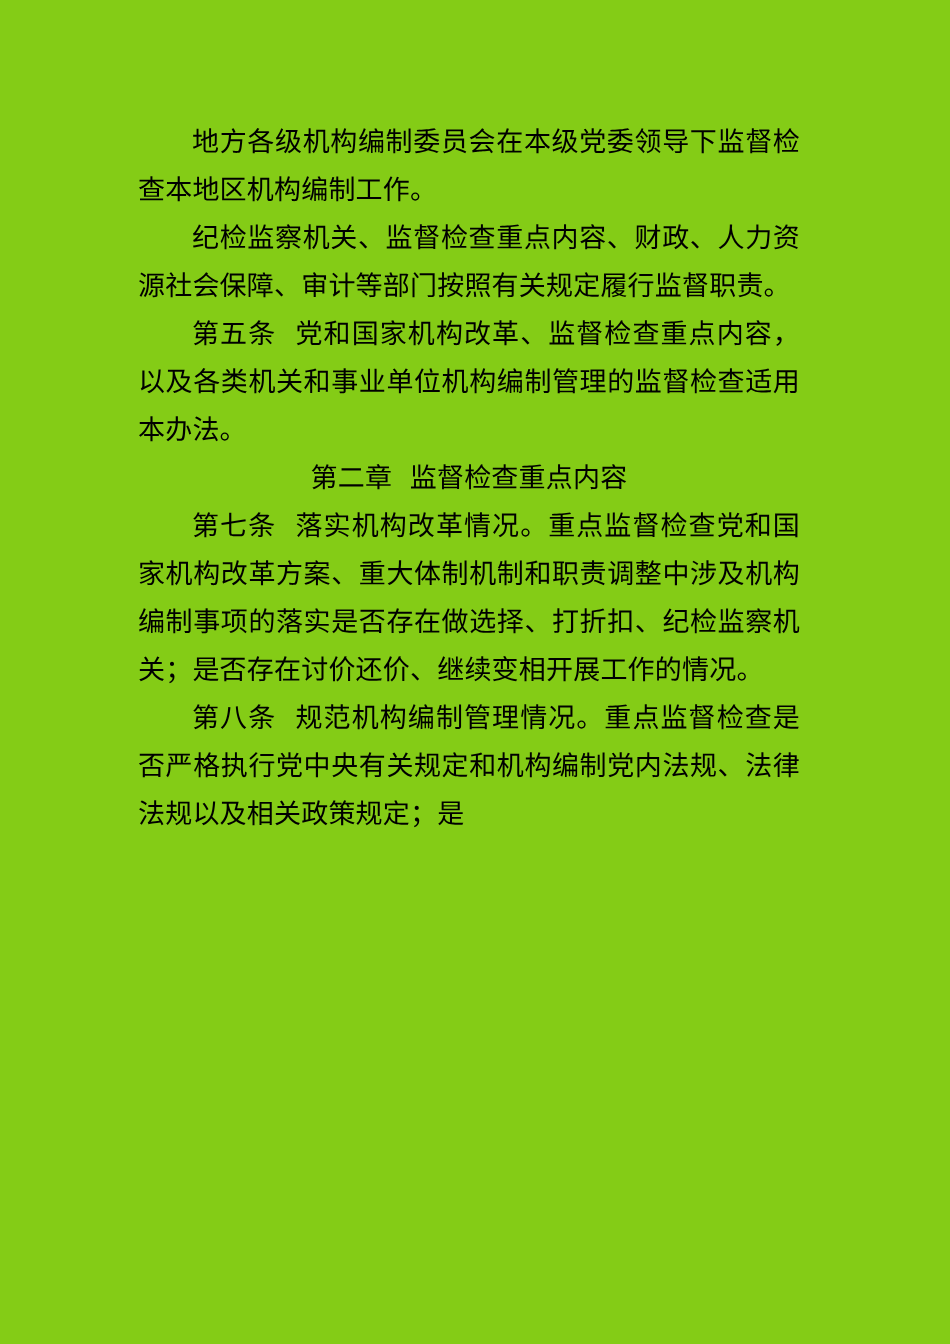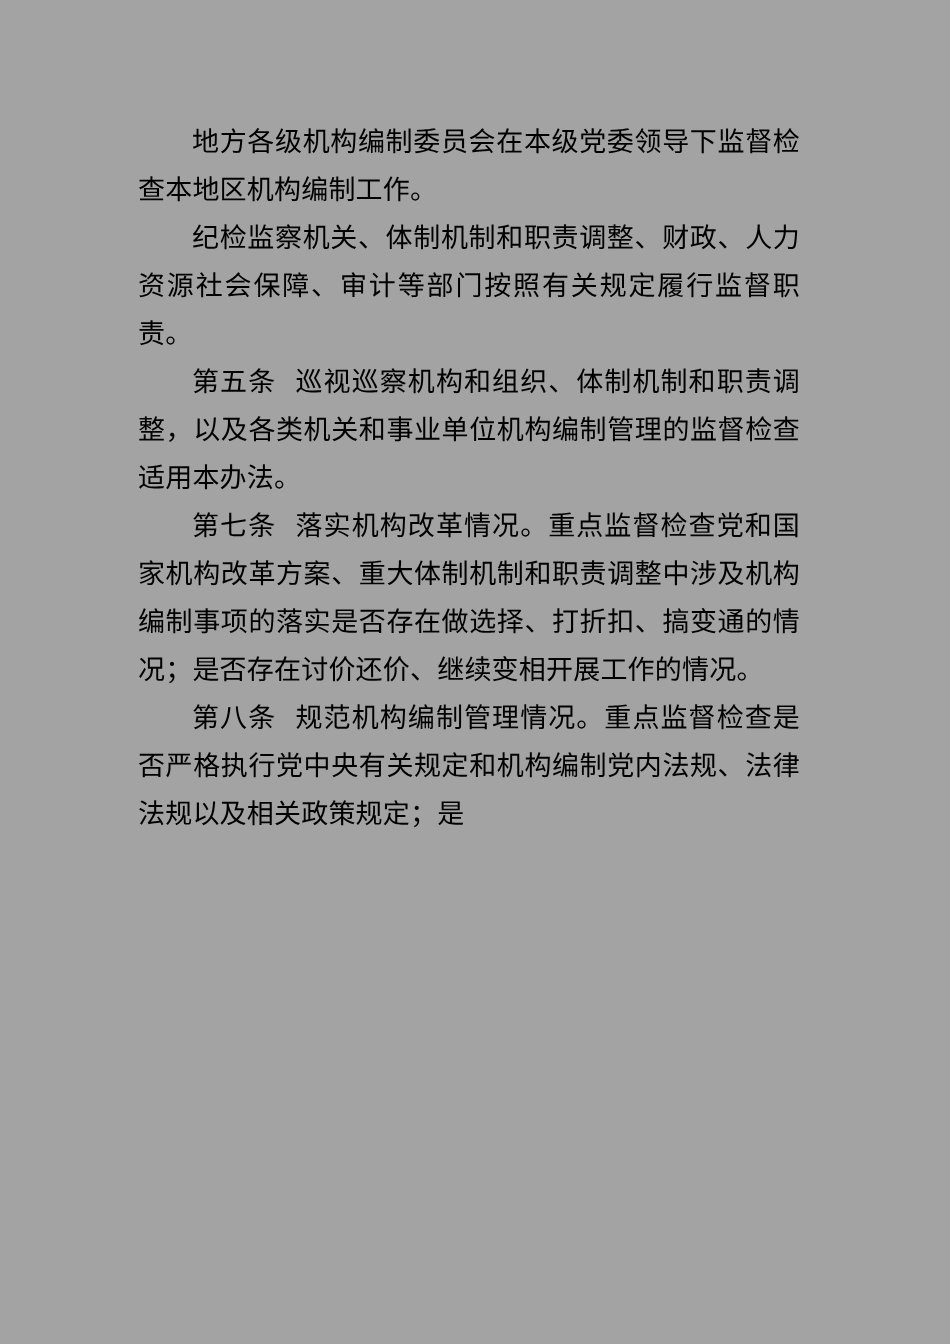--- a/index.html
+++ b/index.html
@@ -13,21 +13,21 @@
     height: 1344px;
     font-family: "DejaVu Sans", "Liberation Sans", sans-serif;
     color: #000000;
     -webkit-font-smoothing: none;
   }
 
   #page {
     position: relative;
     width: 950px;
     height: 1344px;
-    background: #a3a3a3;
+    background: #84cc16;
     box-sizing: border-box;
     padding: 118px 150px 0 138px;
     overflow: hidden;
   }
 
   .doc-body {
     width: 662px;
   }
 
   
@@ -60,25 +60,26 @@
 </style>
 </head>
 <body>
 
 <div id="page">
   <div class="doc-body">
 
     <p class="para">地方各级机构编制委员会在本级党委领导下监督检查本地区机构编制工作。</p>
 
 
-    <p class="para">纪检监察机关、体制机制和职责调整、财政、人力资源社会保障、审计等部门按照有关规定履行监督职责。</p>
+    <p class="para">纪检监察机关、监督检查重点内容、财政、人力资源社会保障、审计等部门按照有关规定履行监督职责。</p>
 
-    <p class="para">第五条  巡视巡察机构和组织、体制机制和职责调整，以及各类机关和事业单位机构编制管理的监督检查适用本办法。</p>
+    <p class="para">第五条  党和国家机构改革、监督检查重点内容，以及各类机关和事业单位机构编制管理的监督检查适用本办法。</p>
 
 
+    <h2 class="chapter-heading">第二章  监督检查重点内容</h2>
 
 
-    <p class="para">第七条  落实机构改革情况。重点监督检查党和国家机构改革方案、重大体制机制和职责调整中涉及机构编制事项的落实是否存在做选择、打折扣、搞变通的情况；是否存在讨价还价、继续变相开展工作的情况。</p>
+    <p class="para">第七条  落实机构改革情况。重点监督检查党和国家机构改革方案、重大体制机制和职责调整中涉及机构编制事项的落实是否存在做选择、打折扣、纪检监察机关；是否存在讨价还价、继续变相开展工作的情况。</p>
 
     <p class="para">第八条  规范机构编制管理情况。重点监督检查是否严格执行党中央有关规定和机构编制党内法规、法律法规以及相关政策规定；是</p>
 
   </div>
 </div>
 
 </body></html>

